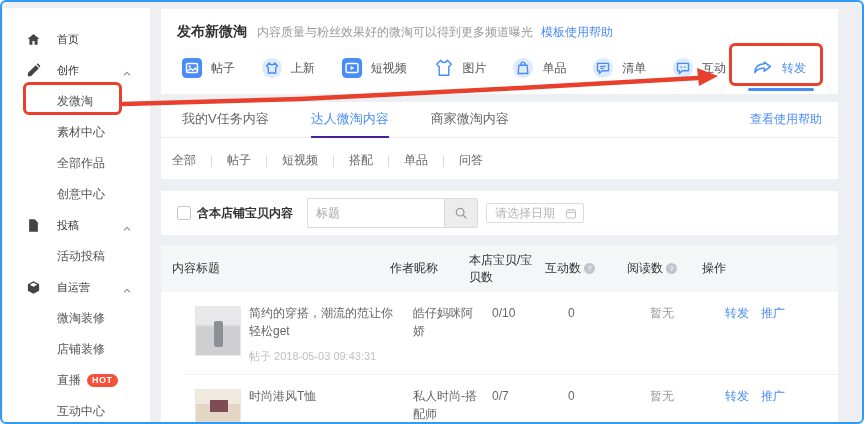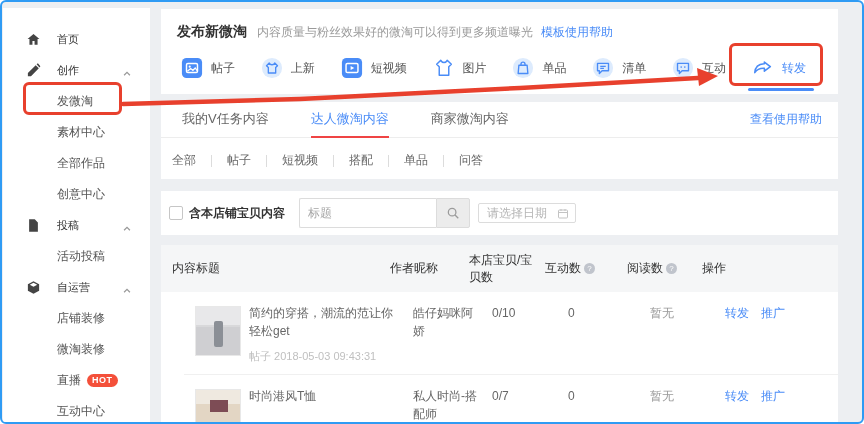--- a/index.html
+++ b/index.html
@@ -37,27 +37,27 @@
   .ct-item { display:flex; align-items:center; cursor:pointer; position:relative; padding-bottom:6px; }
   .ct-item .ct-ico { width:22px; height:22px; margin-right:8px; }
   .ct-item .ct-ico svg { width:22px; height:22px; }
   .ct-label { font-size:12px; color:#555; white-space:nowrap; }
   .ct-item.active .ct-label { color:#4a8cf7; }
   .ct-underline { position:absolute; left:-4px; right:-8px; bottom:-6px; height:3px; background:#4a8cf7; border-radius:2px; }
   
   .sec-tabs { top:100px; height:77px; }
   .tab-row { display:flex; align-items:center; padding:0 16px 0 21px; height:36px; border-bottom:1px solid #ededed; }
   .tab { font-size:13px; color:#666; margin-right:42px; cursor:pointer; height:36px; line-height:34px; }
-  .tab.active { color:#4a8cf7; border-bottom:2px solid #ef4444;text-align:right; }
+  .tab.active { color:#4a8cf7; border-bottom:2px solid #4c1d95;text-align:right; }
   .tab-help { margin-left:auto; font-size:12px; color:#4a8cf7; cursor:pointer; }
   .filter-row { display:flex; align-items:center; padding-left:11px; margin-top:14px; }
   .f-item { font-size:12px; color:#666; cursor:pointer; }
   .f-sep { width:1px; height:12px; background:#dcdcdc; margin:0 15px; }
   
-  .sec-search { top:189px; height:44px; display:flex; align-items:center; padding-left:8px; }
+  .sec-search { top:189px; height:44px; display:flex; align-items:center; padding-left:16px; }
   .cbx { width:14px; height:14px; border:1px solid #c6c6c6; border-radius:2px; background:#fff; cursor:pointer; flex:0 0 14px; }
   .cbx-label { font-size:12px; color:#333; font-weight:bold; margin-left:6px; white-space:nowrap; }
   .inp-title { width:137px; height:30px; border:1px solid #dcdcdc; border-right:none; margin-left:14px; padding:0 8px; font-size:12px; color:#333; outline:none; border-radius:2px 0 0 2px; }
   .inp-title::placeholder { color:#a5a5a5; }
   .search-btn { width:34px; height:30px; background:#ececec; border:1px solid #dcdcdc; border-radius:0 2px 2px 0; display:flex; align-items:center; justify-content:center; cursor:pointer; }
   .search-btn svg { width:14px; height:14px; }
   .date-box { width:98px; height:20px; border:1px solid #dcdcdc; border-radius:2px; margin-left:8px; display:flex; align-items:center; padding:0 6px 0 8px; cursor:pointer; background:#fff; }
   .date-box input { border:none; outline:none; width:70px; font-size:12px; color:#333; }
   .date-box input::placeholder { color:#b5b5b5; }
   .date-box svg { width:13px; height:13px; margin-left:auto; }
@@ -157,24 +157,24 @@
           </svg>
       </span>
       <span class="sb-group-label">自运营</span>
       <span class="sb-chevron">
         <svg viewBox="0 0 24 24" fill="none" stroke="#999" stroke-width="3">
             <path d="M5 15l7-7 7 7"></path>
           </svg>
       </span>
     </div>
     <div class="sb-item">
+      <span class="sb-sub-label">微淘装修</span>
+    </div>
+    <div class="sb-item">
       <span class="sb-sub-label">店铺装修</span>
-    </div>
-    <div class="sb-item">
-      <span class="sb-sub-label">微淘装修</span>
     </div>
     <div class="sb-item">
       <span class="sb-sub-label">直播</span>
       <span class="hot-badge">HOT</span>
     </div>
     <div class="sb-item">
       <span class="sb-sub-label">互动中心</span>
     </div>
   </div>
 

